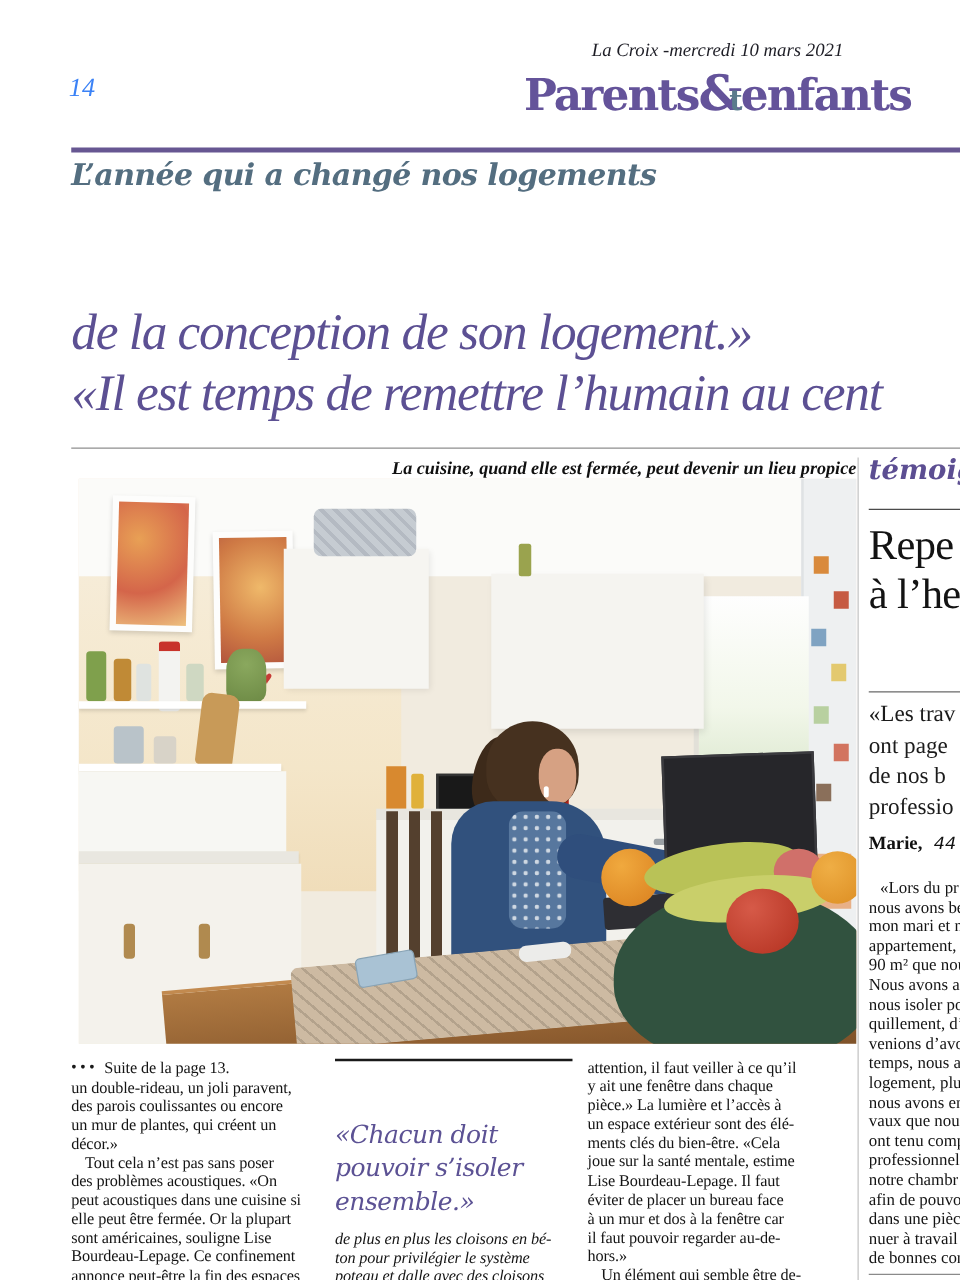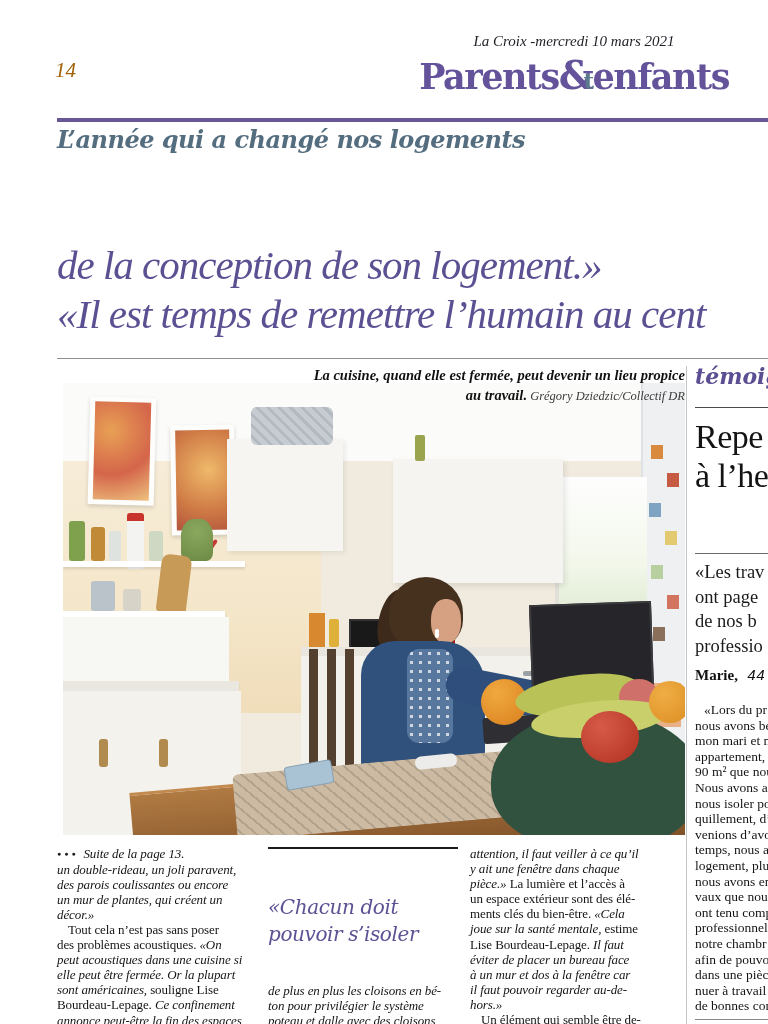--- a/index.html
+++ b/index.html
@@ -1,19 +1,19 @@
 <!DOCTYPE html>
 <html><head>
 <meta charset="utf-8">
 <style>
   html,body{margin:0;padding:0;width:768px;height:1024px;overflow:hidden;background:#fff;position:relative;
     font-family:"Liberation Serif",serif;-webkit-font-smoothing:antialiased;}
   .abs{position:absolute;}
   
-  .pagenum{left:55px;top:58px;font-style:italic;font-size:21px;color:#a16207;}
+  .pagenum{left:55px;top:58px;font-style:italic;font-size:21px;color:#3b82f6;}
   .masthead{top:33px;right:16px;width:356px;text-align:center;}
   .edition{font-style:italic;font-size:15px;line-height:17px;color:#1e1e26;}
   .brand{margin-top:6px;font-family:"DejaVu Serif",serif;font-weight:bold;font-size:35px;line-height:38px;
     color:#64539a;letter-spacing:-1.5px;white-space:nowrap;}
   .brand .amp{font-size:39px;}
   .brand .t-small{color:#5b7b8c;font-size:23px;margin-left:-9px;}
   .rule-main{left:57px;top:118px;width:711px;height:4px;background:#675792;}
   .section-sub{left:57px;top:125px;font-family:"DejaVu Serif",serif;font-style:italic;font-weight:bold;
     font-size:24px;color:#546e80;letter-spacing:-0.5px;white-space:nowrap;text-align:center;}
   
@@ -95,21 +95,21 @@
   .ph-orange1{left:418px;top:296px;width:46px;height:46px;background:radial-gradient(circle at 35% 30%,#f0a93e,#d97f1e);border-radius:50%;}
   .ph-bowl{left:428px;top:328px;width:210px;height:140px;background:#31523f;border-radius:50% 50% 45% 45%;}
   .ph-banana1{left:452px;top:292px;width:126px;height:40px;background:#b9c257;border-radius:50% 60% 50% 60%;transform:rotate(-9deg);}
   .ph-banana2{left:468px;top:318px;width:136px;height:36px;background:#c9cf6a;border-radius:60% 50% 60% 50%;transform:rotate(-4deg);}
   .ph-apple{left:518px;top:328px;width:58px;height:52px;background:radial-gradient(circle at 35% 30%,#d65a48,#b2301f);border-radius:50%;}
   .ph-orange2{left:586px;top:298px;width:42px;height:42px;background:radial-gradient(circle at 35% 30%,#efae45,#dc8d22);border-radius:50%;}
   .ph-peach{left:556px;top:296px;width:40px;height:36px;background:#d0706a;border-radius:50%;}
   
   .tl{white-space:nowrap;}
   .ind{text-indent:11px;}
-  .seg-i{font-style:italic;}
+  .seg-i{}
   .seg-r{font-style:normal;}
   .seg-n{}
   .seg-dots{font-size:7px;letter-spacing:3px;vertical-align:2.5px;color:#1a1a1a;}
   .col{top:846px;font-size:13px;line-height:15.1px;color:#141414;letter-spacing:-0.1px;}
   .col1{left:57px;width:206px;}
   .col3{left:470px;width:200px;}
   .col2-rule{left:268px;top:847px;width:190px;height:2px;background:#1a1a1a;}
   .col2-quote{left:268px;top:857px;font-family:"DejaVu Serif",serif;font-style:italic;font-size:20px;line-height:27px;
     color:#5c5294;letter-spacing:-0.4px;margin-top:37px;}
   .col2-body{left:268px;top:983px;font-size:13px;line-height:15.1px;color:#141414;font-style:italic;letter-spacing:-0.1px;}
@@ -140,21 +140,20 @@
 <div class="abs section-sub">L’année qui a changé nos logements</div>
 
 <div class="abs headline">
     <div class="tl"><span class="seg-n">de la conception de son logement.»</span></div>
     <div class="tl"><span class="seg-n">«Il est temps de remettre l’humain au cent</span></div>
   </div>
 <div class="abs rule-thin"></div>
 
 <div class="abs caption">
   <div class="c1">La cuisine, quand elle est fermée, peut devenir un lieu propice</div>
-  <div class="c2"><span class="cbold">au travail.</span><span class="credit"> Grégory Dziedzic/Collectif DR</span></div>
 </div>
 
 <div class="abs photo">
   <div class="ph-wall"></div>
   <div class="ph-ceiling"></div>
   <div class="ph-fridge">
     <div class="fp" style="left:8px;top:62px;background:#d98a3c;"></div>
     <div class="fp" style="left:24px;top:90px;background:#c65b43;"></div>
     <div class="fp" style="left:6px;top:120px;background:#7fa3c2;"></div>
     <div class="fp" style="left:22px;top:148px;background:#e3c96f;"></div>
@@ -238,20 +237,21 @@
     <div class="tl"><span class="seg-i">peut acoustiques dans une cuisine si</span></div>
     <div class="tl"><span class="seg-i">elle peut être fermée. Or la plupart</span></div>
     <div class="tl"><span class="seg-i">sont américaines,</span><span class="seg-r"> souligne Lise</span></div>
     <div class="tl"><span class="seg-r">Bourdeau-Lepage. </span><span class="seg-i">Ce confinement</span></div>
     <div class="tl"><span class="seg-i">annonce peut-être la fin des espaces</span></div>
   </div>
 <div class="abs col2-rule"></div>
 <div class="abs col2-quote">
     <div class="tl"><span class="seg-n">«Chacun doit</span></div>
     <div class="tl"><span class="seg-n">pouvoir s’isoler</span></div>
+    <div class="tl"><span class="seg-n">ensemble.»</span></div>
   </div>
 <div class="abs col2-body">
     <div class="tl"><span class="seg-n">de plus en plus les cloisons en bé-</span></div>
     <div class="tl"><span class="seg-n">ton pour privilégier le système</span></div>
     <div class="tl"><span class="seg-n">poteau et dalle avec des cloisons</span></div>
   </div>
 <div class="abs col col3">
     <div class="tl"><span class="seg-i">attention, il faut veiller à ce qu’il</span></div>
     <div class="tl"><span class="seg-i">y ait une fenêtre dans chaque</span></div>
     <div class="tl"><span class="seg-i">pièce.» </span><span class="seg-r">La lumière et l’accès à</span></div>

